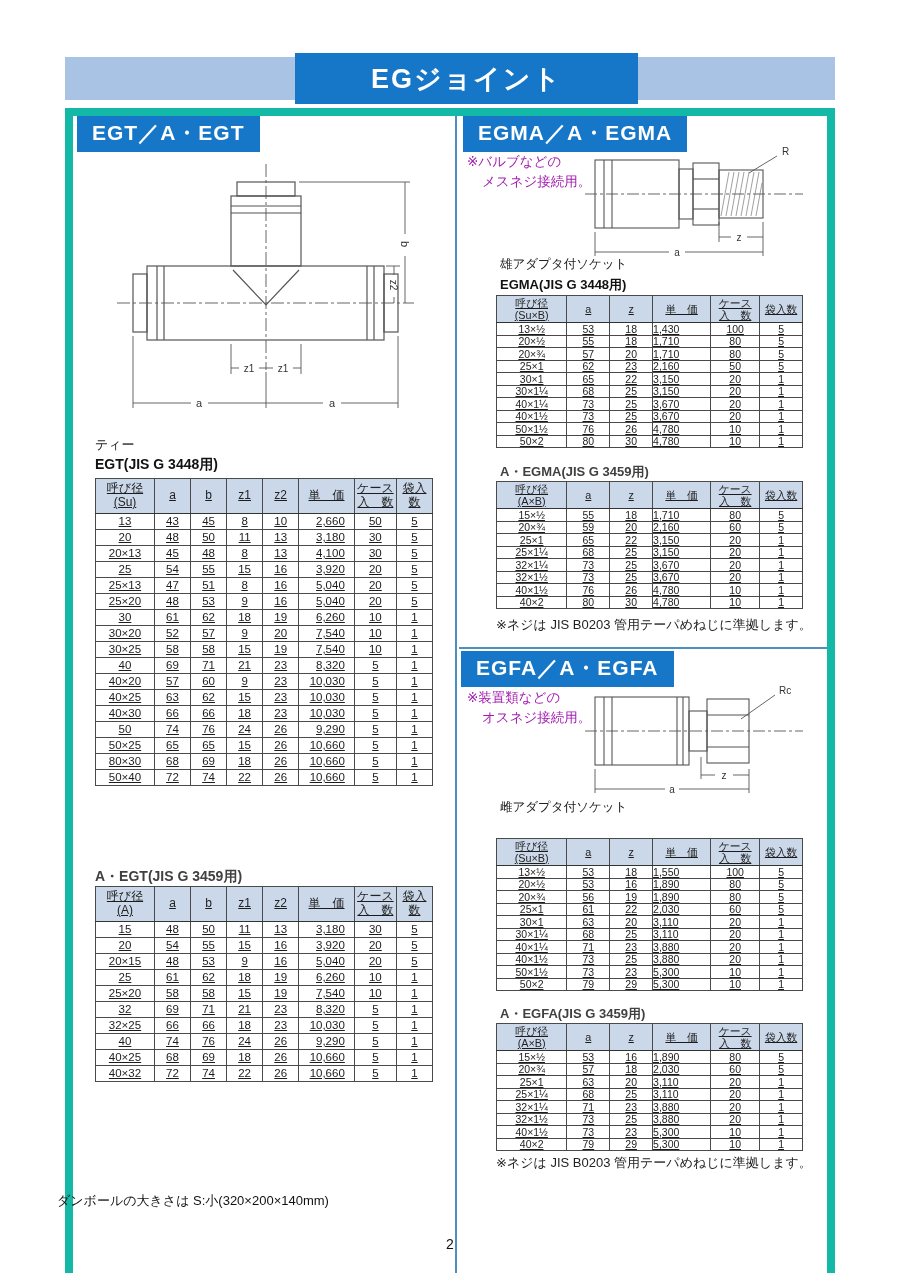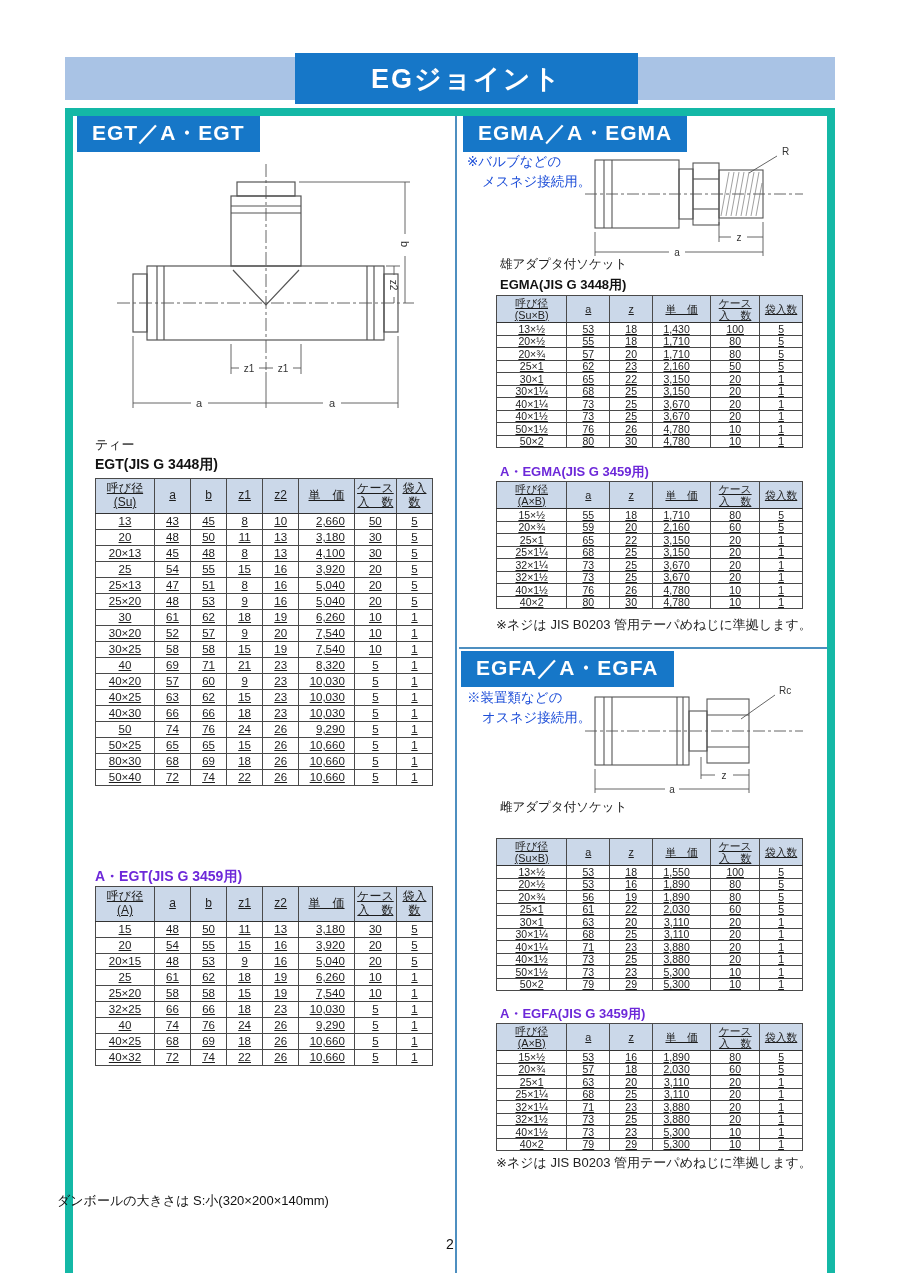--- a/index.html
+++ b/index.html
@@ -21,24 +21,24 @@
   .content { position:absolute; left:65px; top:108px; width:770px; height:1255px;
              border:8px solid #14b8a6; }
   .left-pane  { position:absolute; left:0; top:0; width:384px; height:100%; border-right:2px solid #4e8fc0; }
   .right-pane { position:absolute; left:386px; top:0; right:0; height:100%; }
   .right-top    { position:absolute; left:0; top:0; right:0; height:533px; border-bottom:2px solid #4e8fc0; }
   .right-bottom { position:absolute; left:0; top:535px; right:0; bottom:0; }
 
   .section-header { position:absolute; display:inline-block; background:#1677c8; color:#fff;
                     font-size:21px; font-weight:bold; padding:3px 15px 5px; letter-spacing:1px; white-space:nowrap; }
 
-  .note-line  { position:absolute; font-size:13.5px; color:#1d4ed8; white-space:nowrap; }
+  .note-line  { position:absolute; font-size:13.5px; color:#a21caf; white-space:nowrap; }
   .product-label { position:absolute; font-size:13px; color:#222; white-space:nowrap; }
   .table-title { position:absolute; font-size:14px; font-weight:bold; color:#111; white-space:nowrap; }
-  .table-title.red { color:#6d28d9; }
+  .table-title.red { color:#404040; }
   .right-pane .product-label { font-size:12.5px; }
   .right-pane .table-title { font-size:13px; }
   .thread-note { position:absolute; font-size:13px; color:#222; white-space:nowrap; }
 
   
   .tbl-wrap { position:absolute; }
   table { border-collapse:collapse; table-layout:fixed; width:100%; background:#fff; }
   th, td { border:1px solid #4a4a4a; text-align:center; vertical-align:middle; padding:0; }
   th { background:#cbd8e9; font-weight:normal; white-space:pre-line; line-height:1.15; color:#222; }
   table { border:1.5px solid #333;text-decoration:underline; }
@@ -50,21 +50,21 @@
   .tbl-right td { height:12.5px; font-size:10.5px; line-height:1; }
 
   .tbl-8 th:nth-child(1), .tbl-8 td:nth-child(1) { width:17.5%; }
   .tbl-8 th:nth-child(6), .tbl-8 td:nth-child(6) { width:16.5%; }
   .tbl-8 th:nth-child(7), .tbl-8 td:nth-child(7) { width:12.5%; }
   .tbl-8 td:nth-child(6) { text-align:right; padding-right:9px; }
 
   .tbl-6 th:nth-child(1), .tbl-6 td:nth-child(1) { width:23%; }
   .tbl-6 th:nth-child(4), .tbl-6 td:nth-child(4) { width:19%; }
   .tbl-6 th:nth-child(5), .tbl-6 td:nth-child(5) { width:16%; }
-  .tbl-6 td:nth-child(4) { text-align:center; padding-right:10px; }
+  .tbl-6 td:nth-child(4) { text-align:left; padding-right:10px; }
 
   
   .diagram { position:absolute; }
   .diagram text { font-size:11px; fill:#333; font-family:"Liberation Sans","DejaVu Sans",sans-serif; }
   .diagram .dim-small { font-size:10px; }
 
   
   .footer-note { position:absolute; left:57px; top:1192px; font-size:13px; color:#111; }
   .page-number { position:absolute; left:0; top:1236px; width:900px; text-align:center; font-size:14px; color:#111; }
 </style>
@@ -384,20 +384,30 @@
                 <td>25×20</td>
                 <td>58</td>
                 <td>58</td>
                 <td>15</td>
                 <td>19</td>
                 <td>7,540</td>
                 <td>10</td>
                 <td>1</td>
               </tr>
               <tr>
+                <td>32</td>
+                <td>69</td>
+                <td>71</td>
+                <td>21</td>
+                <td>23</td>
+                <td>8,320</td>
+                <td>5</td>
+                <td>1</td>
+              </tr>
+              <tr>
                 <td>32×25</td>
                 <td>66</td>
                 <td>66</td>
                 <td>18</td>
                 <td>23</td>
                 <td>10,030</td>
                 <td>5</td>
                 <td>1</td>
               </tr>
               <tr>
@@ -666,21 +676,21 @@
               </tbody>
             </table>
         </div>
 
         <div class="thread-note" style="left:37px; top:500px;">※ネジは JIS B0203 管用テーパめねじに準拠します。</div>
       </div>
 
       <div class="right-bottom">
         <div class="section-header" style="left:2px; top:0;">EGFA／A・EGFA</div>
 
-        <div class="note-line" style="left:8px; top:38px;font-family:Liberation Serif, serif;">※装置類などの</div>
+        <div class="note-line" style="left:8px; top:38px;">※装置類などの</div>
         <div class="note-line" style="left:23px; top:58px;">オスネジ接続用。</div>
 
         <svg class="diagram" style="left:122px; top:28px;" width="228" height="118" viewBox="0 0 228 118">
           <g stroke="#555" fill="none" stroke-width="1.1">
             <rect x="14" y="18" width="94" height="68"></rect>
             <line x1="23" y1="18" x2="23" y2="86"></line>
             <line x1="31" y1="18" x2="31" y2="86"></line>
             <line x1="96" y1="18" x2="96" y2="86"></line>
             <line x1="102" y1="18" x2="102" y2="86"></line>
             <rect x="108" y="32" width="18" height="40"></rect>

